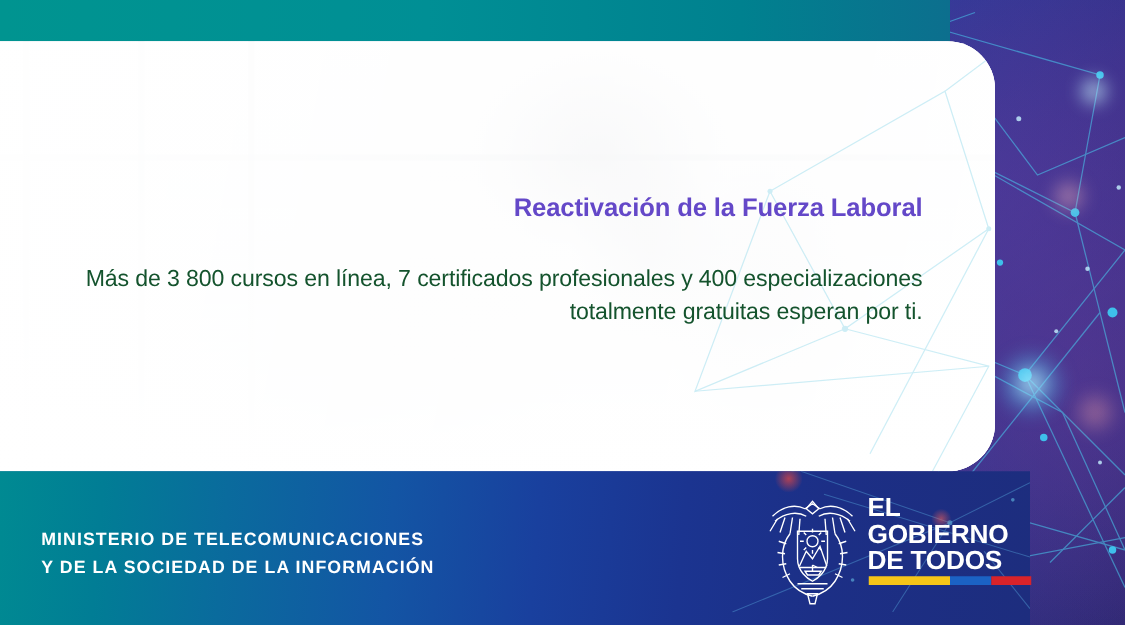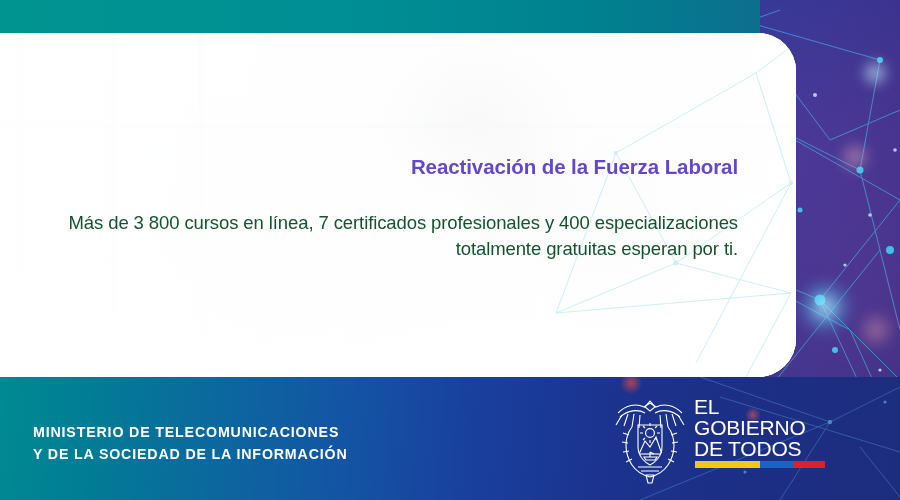--- a/index.html
+++ b/index.html
@@ -113,21 +113,21 @@
     font-weight: normal;
     color: #14532d;
     line-height: 1.45;
     letter-spacing: -0.1px;
   }
 
   
   .footer {
     position: absolute;
     left: 0; bottom: 0;
-    width: 900px; height: 123px;
+    width: 824px; height: 123px;
     background: linear-gradient(95deg,
         #008a92 0%, #017d95 10%, #0a6b9d 22%,
         #1355a4 38%, #19409e 52%, #1b3490 66%,
         #1c2f86 80%, #1d2d7e 100%);
     overflow: hidden;
   }
   .footer-net { position: absolute; inset: 0; opacity: 0.75; }
   .footer-dot { position: absolute; border-radius: 50%; }
 
   .ministry {
@@ -149,21 +149,21 @@
     top: 395px;
     width: 280px;
     height: 90px;
   }
   .coat { position: absolute; left: 0; top: 0; width: 76px; height: 90px; }
   .gov-words {
     position: absolute;
     left: 82px;
     top: 2px;
     color: #ffffff;
-    font-weight: normal;
+    font-weight: bold;
     font-size: 21px;
     line-height: 0.99;
     letter-spacing: -0.2px;
     white-space: pre-line;
   }
   .flag-bar {
     position: absolute;
     left: 83px;
     top: 66px;
     width: 130px;

